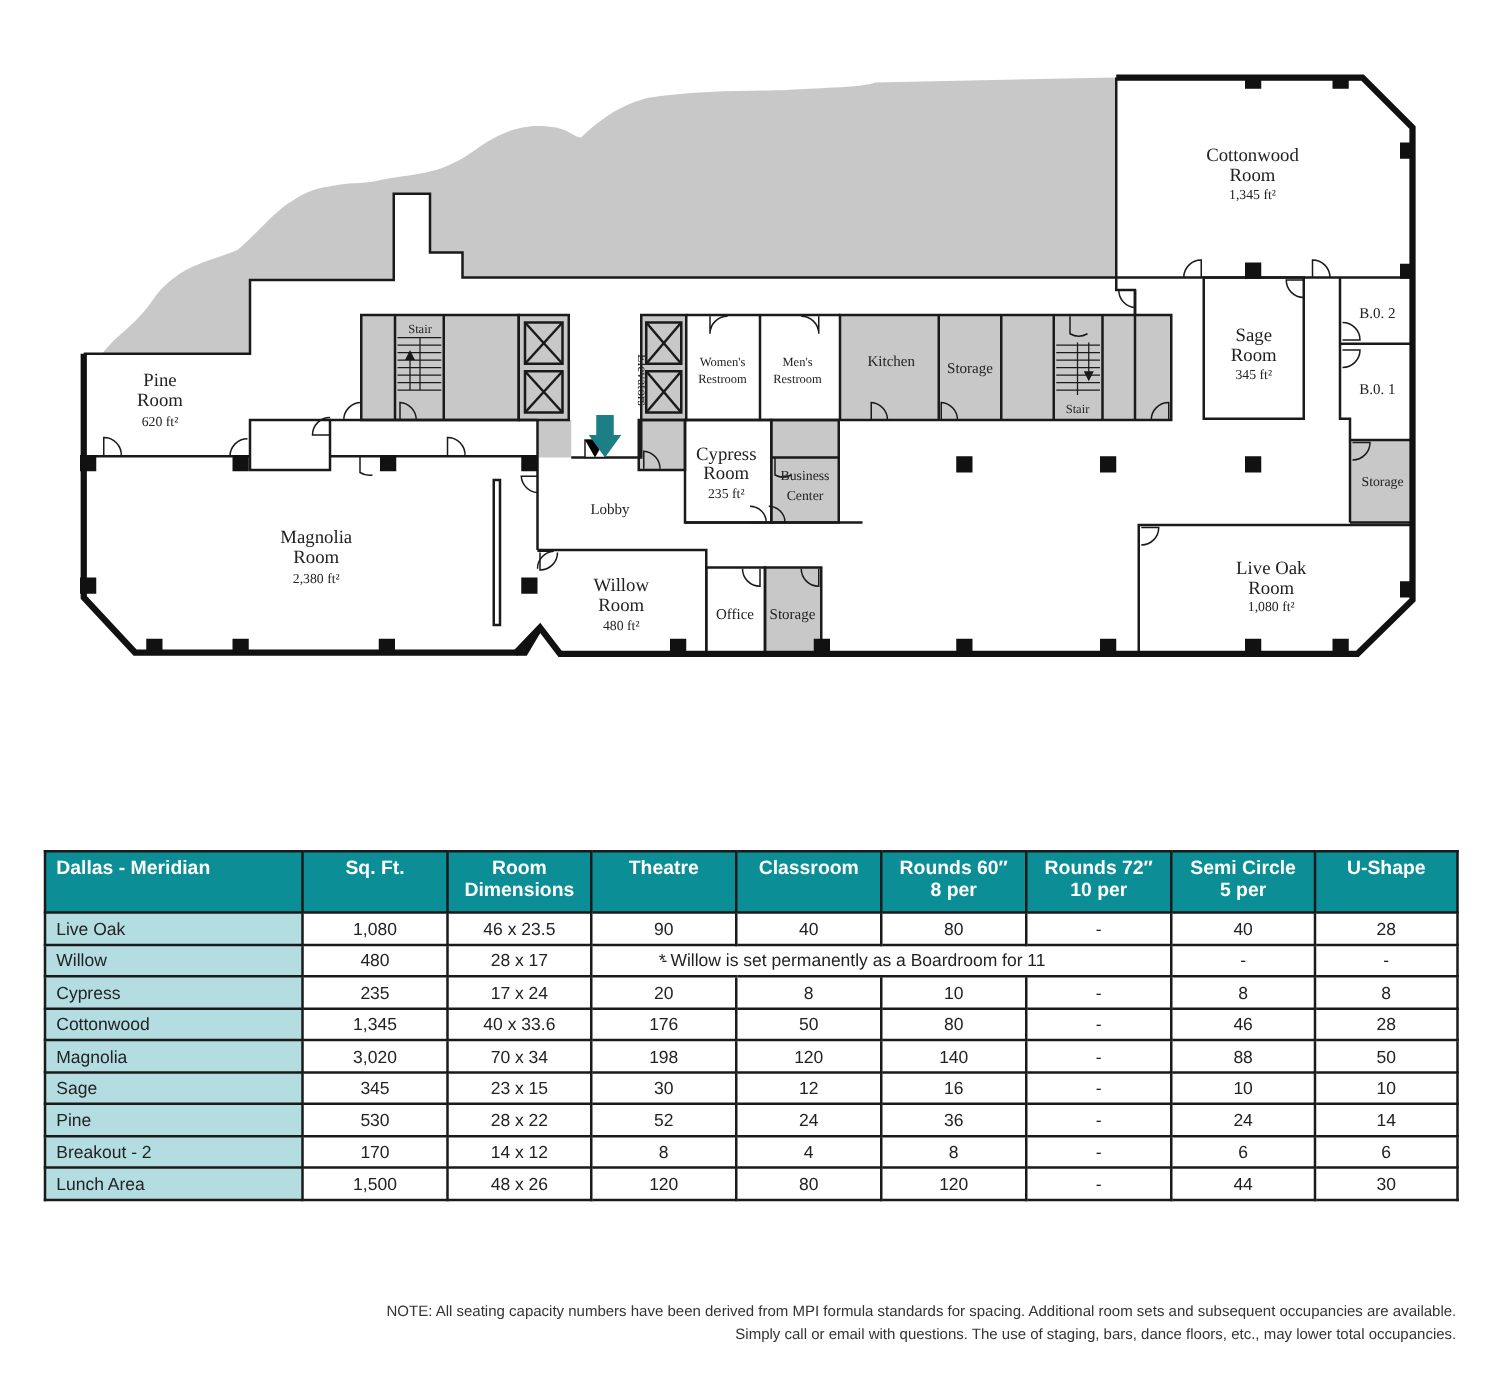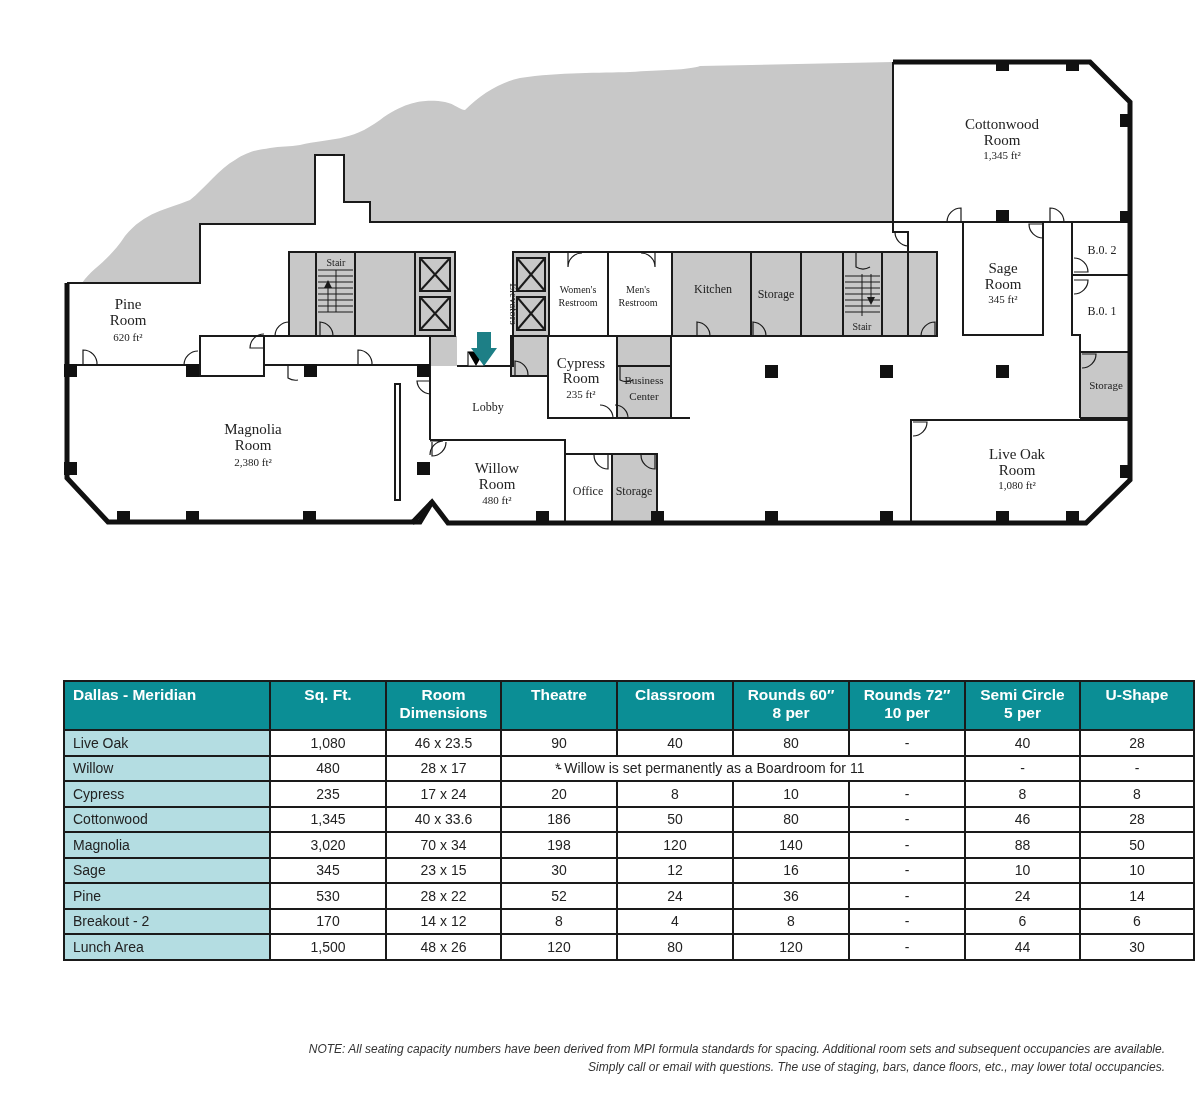--- a/index.html
+++ b/index.html
@@ -1,26 +1,26 @@
 <!DOCTYPE html>
 <html><head>
 <meta charset="utf-8">
 <style>
   html, body { margin: 0; padding: 0; background: #ffffff; }
   body { width: 1200px; height: 1107px; position: relative; overflow: hidden; font-family: "Liberation Sans", sans-serif; }
   .plan { position: absolute; left: 0; top: 0; width: 1200px; height: 560px; }
   .plan svg { width: 1200px; height: 560px; display: block; }
   .plan text { font-family: "Liberation Serif", serif; fill: #222; }
-  .cap-table { position: absolute; left: 35px; top: 680px; border-collapse: collapse; width: 1130px; table-layout: fixed; margin-left: 28px; }
+  .cap-table { position: absolute; left: 35px; top: 680px; border-collapse: collapse; width: 1130px; table-layout: fixed; }
   .cap-table th, .cap-table td { border: 2px solid #1a1a1a; }
   .cap-table th { background: #0b8e95; color: #ffffff; font-weight: bold; font-size: 15.5px; line-height: 18px; padding: 4px 4px 3px; text-align: center; vertical-align: top; height: 40px; }
   .cap-table th.first { text-align: left; padding-left: 8px; }
   .cap-table td { font-size: 14px; color: #222; text-align: center; height: 23.5px; padding: 0 4px; }
   .cap-table td.name { background: #b4dde2; text-align: left; padding-left: 8px; }
-  .note { position: absolute; right: 35px; top: 1040px; width: 1000px; text-align: right; font-style: italic; font-size: 12px; line-height: 18px; color: #333; }
+  .note { position: absolute; right: 35px; top: 1040px; width: 1000px; text-align: right; font-size: 12px; line-height: 18px; color: #333; }
 </style>
 </head>
 <body>
 
 <div class="plan">
 <svg viewBox="0 0 1200 560" xmlns="http://www.w3.org/2000/svg">
 
   <path fill="#c8c8c8" d="M82,283 C92,268 108,262 125,236 C145,212 165,210 190,200 C205,188 220,168 235,160 C250,150 260,150 270,148 C280,146 290,147 300,145 C330,138 350,142 380,120 C410,98 430,100 445,102 C455,104 460,110 465,110 C480,95 500,82 520,78 C560,72 600,73 630,72 C660,70 690,70 700,66 L893,62 L893,222 L370,222 L370,202 L344,202 L344,155 L315,155 L315,224 L200,224 L200,283 Z"></path>
 
   <g fill="#c8c8c8">
@@ -299,21 +299,21 @@
       <td>8</td>
       <td>10</td>
       <td>-</td>
       <td>8</td>
       <td>8</td>
     </tr>
     <tr>
       <td class="name">Cottonwood</td>
       <td>1,345</td>
       <td>40 x 33.6</td>
-      <td>186</td>
+      <td>176</td>
       <td>50</td>
       <td>80</td>
       <td>-</td>
       <td>46</td>
       <td>28</td>
     </tr>
     <tr>
       <td class="name">Magnolia</td>
       <td>3,020</td>
       <td>70 x 34</td>

